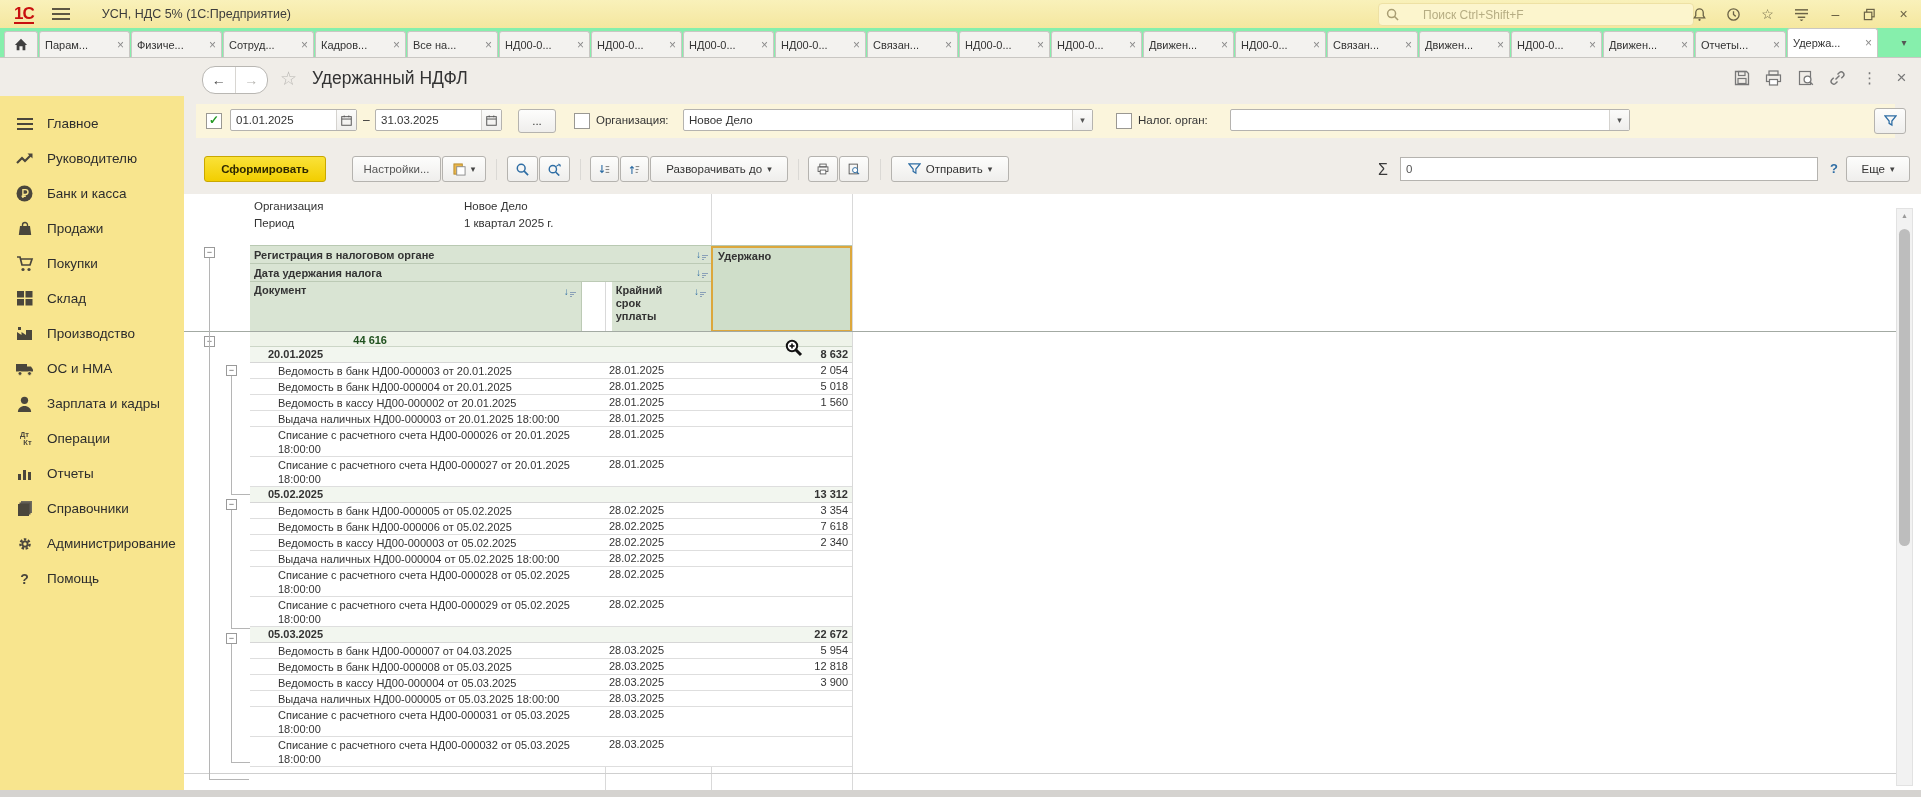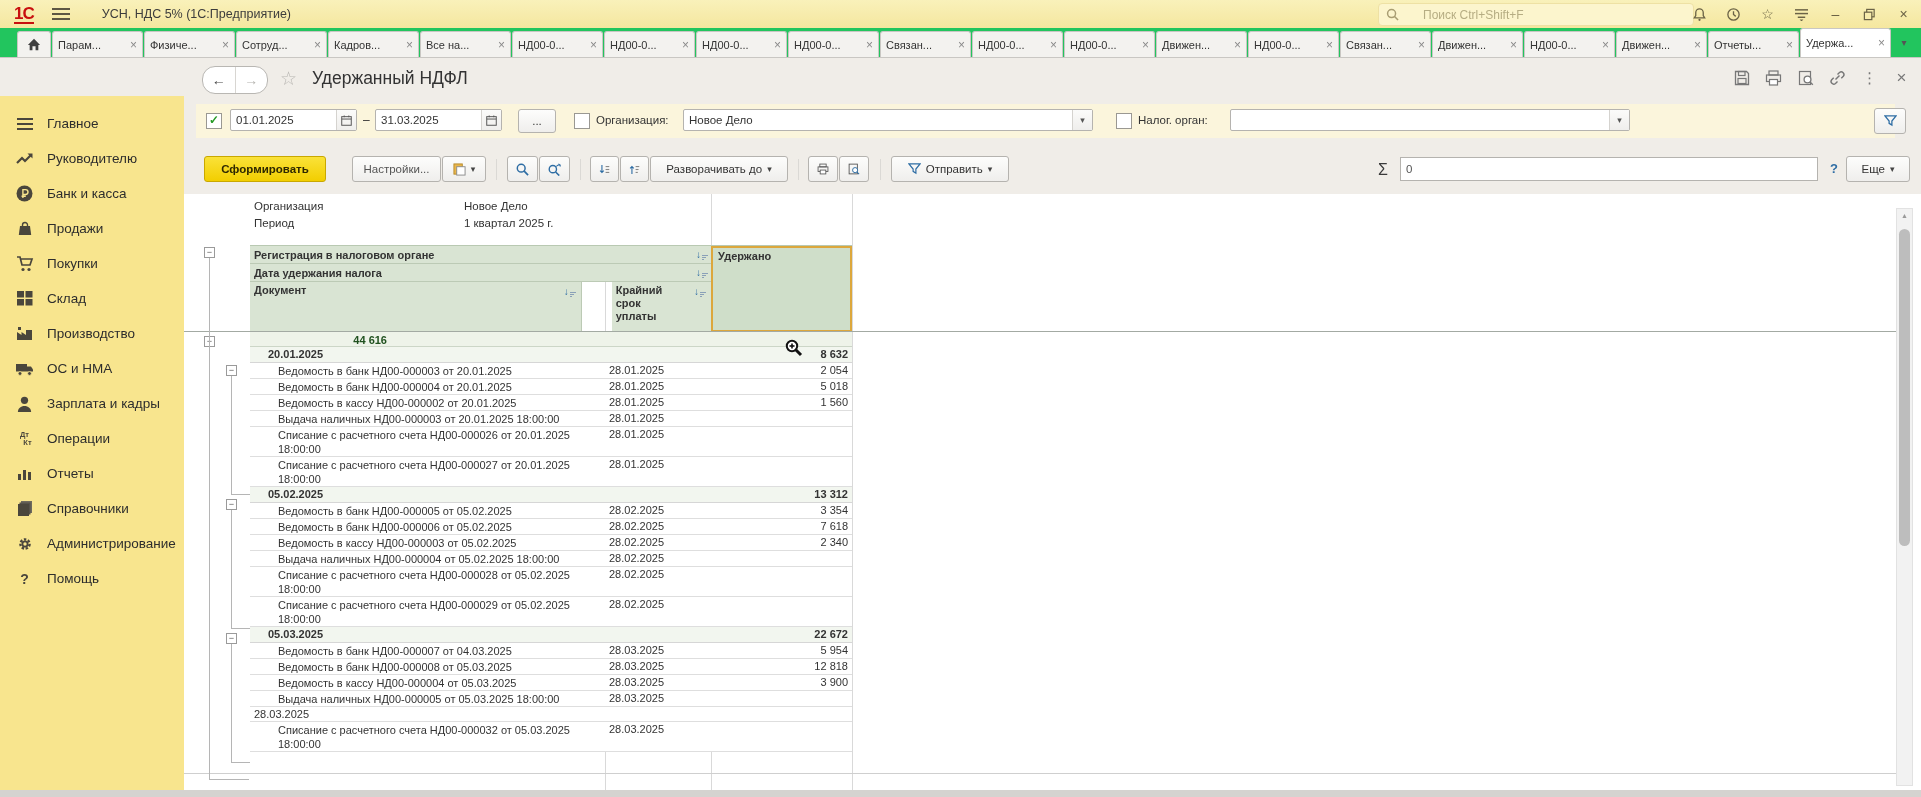--- a/index.html
+++ b/index.html
@@ -15,22 +15,22 @@
   .tb-menu div{height:2px;background:#5d5744;margin:3px 0;}
   .tb-title{margin-left:32px;font-size:12.5px;color:#3c3c3c;}
   .tb-search{position:absolute;left:1378px;top:3px;width:300px;height:21px;background:#fcf5cd;
              border:1px solid #eee1a4;border-radius:4px;display:flex;align-items:center;padding:0 7px;gap:22px;}
   .tb-search input{flex:1;border:none;background:transparent;outline:none;font-size:12px;color:#6d6547;
                    font-family:"Liberation Sans",sans-serif;}
   .tb-search input::placeholder{color:#b6ad83;}
   .tb-icons{position:absolute;right:10px;top:0;height:28px;display:flex;align-items:center;gap:19px;color:#6b6346;}
   .tb-ic{width:15px;height:15px;display:flex;align-items:center;justify-content:center;font-size:14px;color:#6b6346;}
   
-  .tabsbar{position:absolute;left:0;top:28px;width:100%;height:30px;background:#22c55e;
-           border-bottom:1px solid #c9c7c3;display:flex;align-items:flex-end;padding-left:17px;box-sizing:border-box;}
+  .tabsbar{position:absolute;left:0;top:28px;width:100%;height:30px;background:#86efac;
+           border-bottom:1px solid #c9c7c3;display:flex;align-items:flex-end;padding-left:4px;box-sizing:border-box;}
   .tab{height:26px;width:91px;min-width:0;background:#f3f2ef;border:1px solid #c9c7c3;border-bottom:none;
        border-radius:3px 3px 0 0;margin-right:1px;display:flex;align-items:center;padding:0 5px;
        box-sizing:border-box;gap:3px;font-size:11px;color:#333;cursor:default;}
   .tab.active{background:#fff;height:29px;}
   .tab-home{width:34px;justify-content:center;}
   .tab-label{flex:1;overflow:hidden;white-space:nowrap;}
   .tab-close{color:#8a8a8a;font-size:12px;line-height:10px;}
   .tab-overflow{margin-left:auto;margin-right:6px;align-self:center;color:#555;font-size:10px;width:22px;text-align:center;}
   
   .sidebar{position:absolute;left:0;top:58px;width:184px;height:732px;background:#f8e58e;padding-top:10px;box-sizing:border-box;margin-top:38px;}
@@ -759,20 +759,21 @@
                 <div class="d-val">3 900</div>
               </div>
 
               <div class="drow">
                 <div class="d-doc">Выдача наличных НД00-000005 от 05.03.2025 18:00:00</div>
                 <div class="d-dl">28.03.2025</div>
                 <div class="d-val"></div>
               </div>
 
               <div class="drow">
+                <div class="d-doc">Списание с расчетного счета НД00-000031 от 05.03.2025 18:00:00</div>
                 <div class="d-dl">28.03.2025</div>
                 <div class="d-val"></div>
               </div>
 
               <div class="drow">
                 <div class="d-doc">Списание с расчетного счета НД00-000032 от 05.03.2025 18:00:00</div>
                 <div class="d-dl">28.03.2025</div>
                 <div class="d-val"></div>
               </div>
 

